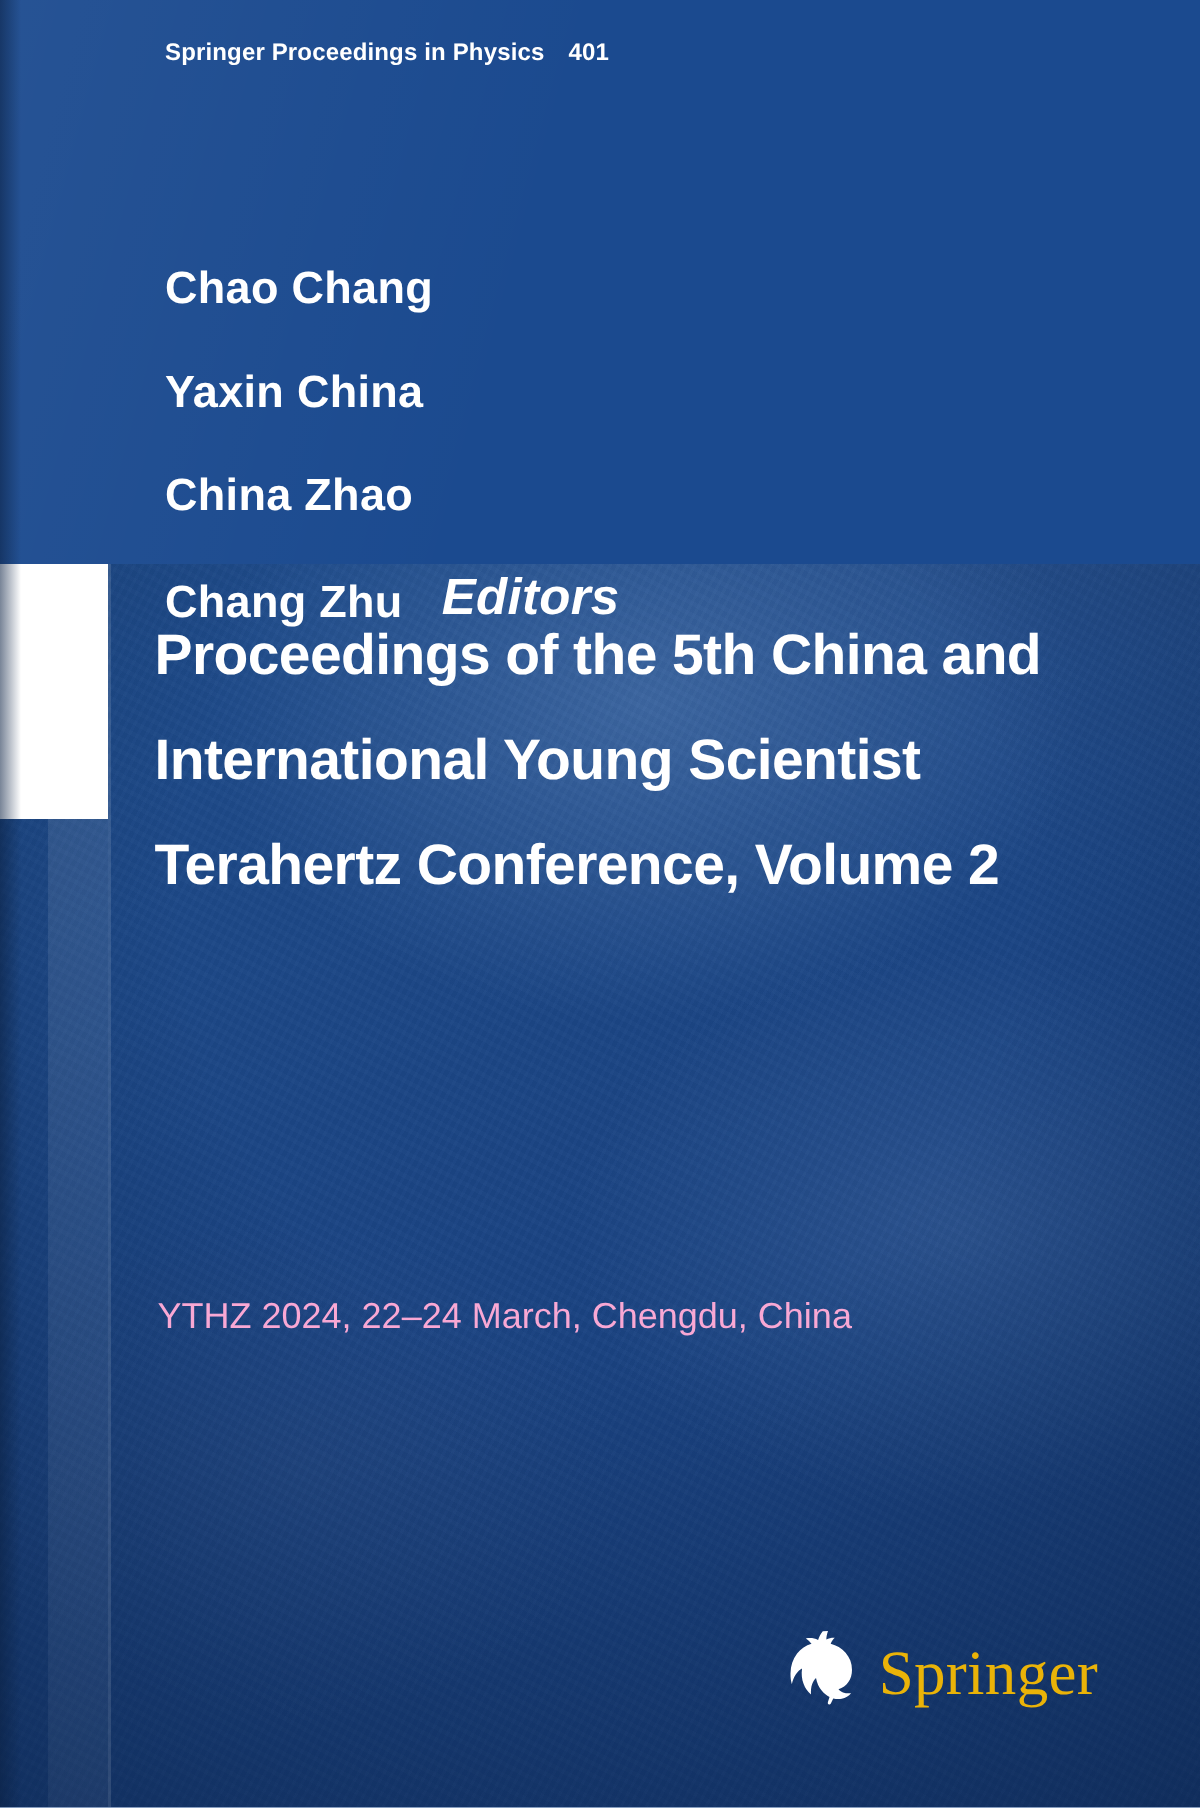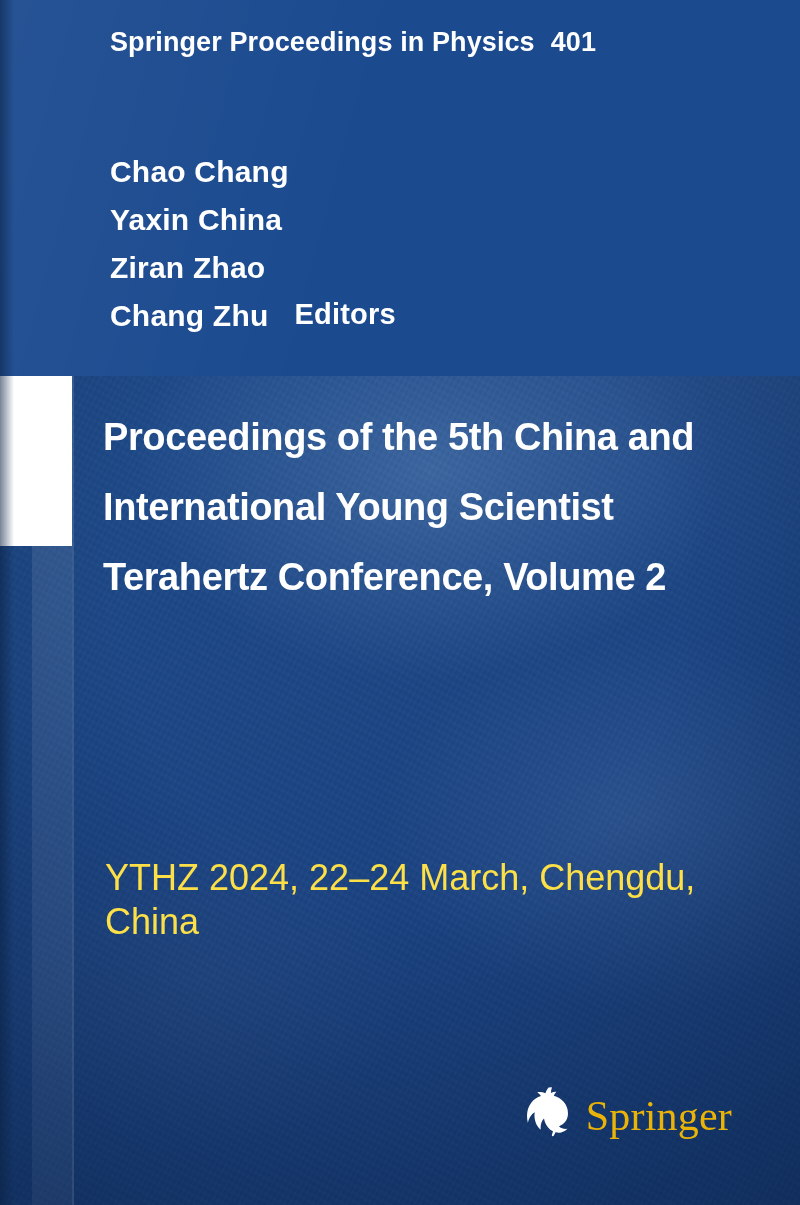--- a/index.html
+++ b/index.html
@@ -84,45 +84,47 @@
     position: absolute;
     left: 72px; top: 376px;
     width: 2px; height: 829px;
     background: rgba(255,255,255,0.12);
   }
 
   
   .series {
     position: absolute;
     left: 110px; top: 27px;
-    font-size: 27px;
+    font-size: 16px;
     font-weight: bold;
     color: #ffffff;
     letter-spacing: .1px;
     white-space: nowrap;
   }
   .series .series-number {
     margin-left: 16px;
   }
 
   .editors {
     position: absolute;
     left: 110px; top: 148px;
     color: #ffffff;
   }
   .editor-name {
     font-size: 30px;
     font-weight: bold;
     line-height: 48px;
     letter-spacing: .2px;
     white-space: nowrap;
+    margin-top: 21px;
   }
   .editors-label {
     display: inline-block;
-    font-size: 29px;
+    font-size: 34px;
+    font-style: italic;
     font-weight: bold;
     margin-left: 26px;
     position: relative;
     top: -2px;
   }
 
   .title {
     position: absolute;
     left: 103px; top: 402px;
     width: 650px;
@@ -130,22 +132,22 @@
     font-size: 38px;
     font-weight: bold;
     line-height: 70px;
     letter-spacing: -0.4px;
   }
 
   .subtitle {
     position: absolute;
     left: 105px; top: 856px;
     width: 620px;
-    color: #fde047;
-    font-size: 36px;
+    color: #f9a8d4;
+    font-size: 24px;
     font-weight: normal;
     line-height: 44px;
   }
 
   
   .logo {
     position: absolute;
     right: 68px; bottom: 58px;
     display: flex;
     align-items: center;
@@ -183,21 +185,21 @@
   <div class="spine-edge"></div>
   <div class="spine-line"></div>
 
   <div class="series">
     <span>Springer Proceedings in Physics</span><span class="series-number">401</span>
   </div>
 
   <div class="editors">
     <div class="editor-name">Chao Chang</div>
     <div class="editor-name">Yaxin China</div>
-    <div class="editor-name">Ziran Zhao</div>
+    <div class="editor-name">China Zhao</div>
     <div class="editor-name">
       <span>Chang Zhu</span><span class="editors-label">Editors</span>
     </div>
   </div>
 
   <div class="title">Proceedings of the 5th China and International Young Scientist Terahertz Conference, Volume 2</div>
 
   <div class="subtitle">YTHZ 2024, 22–24 March, Chengdu, China</div>
 
   <div class="logo">

